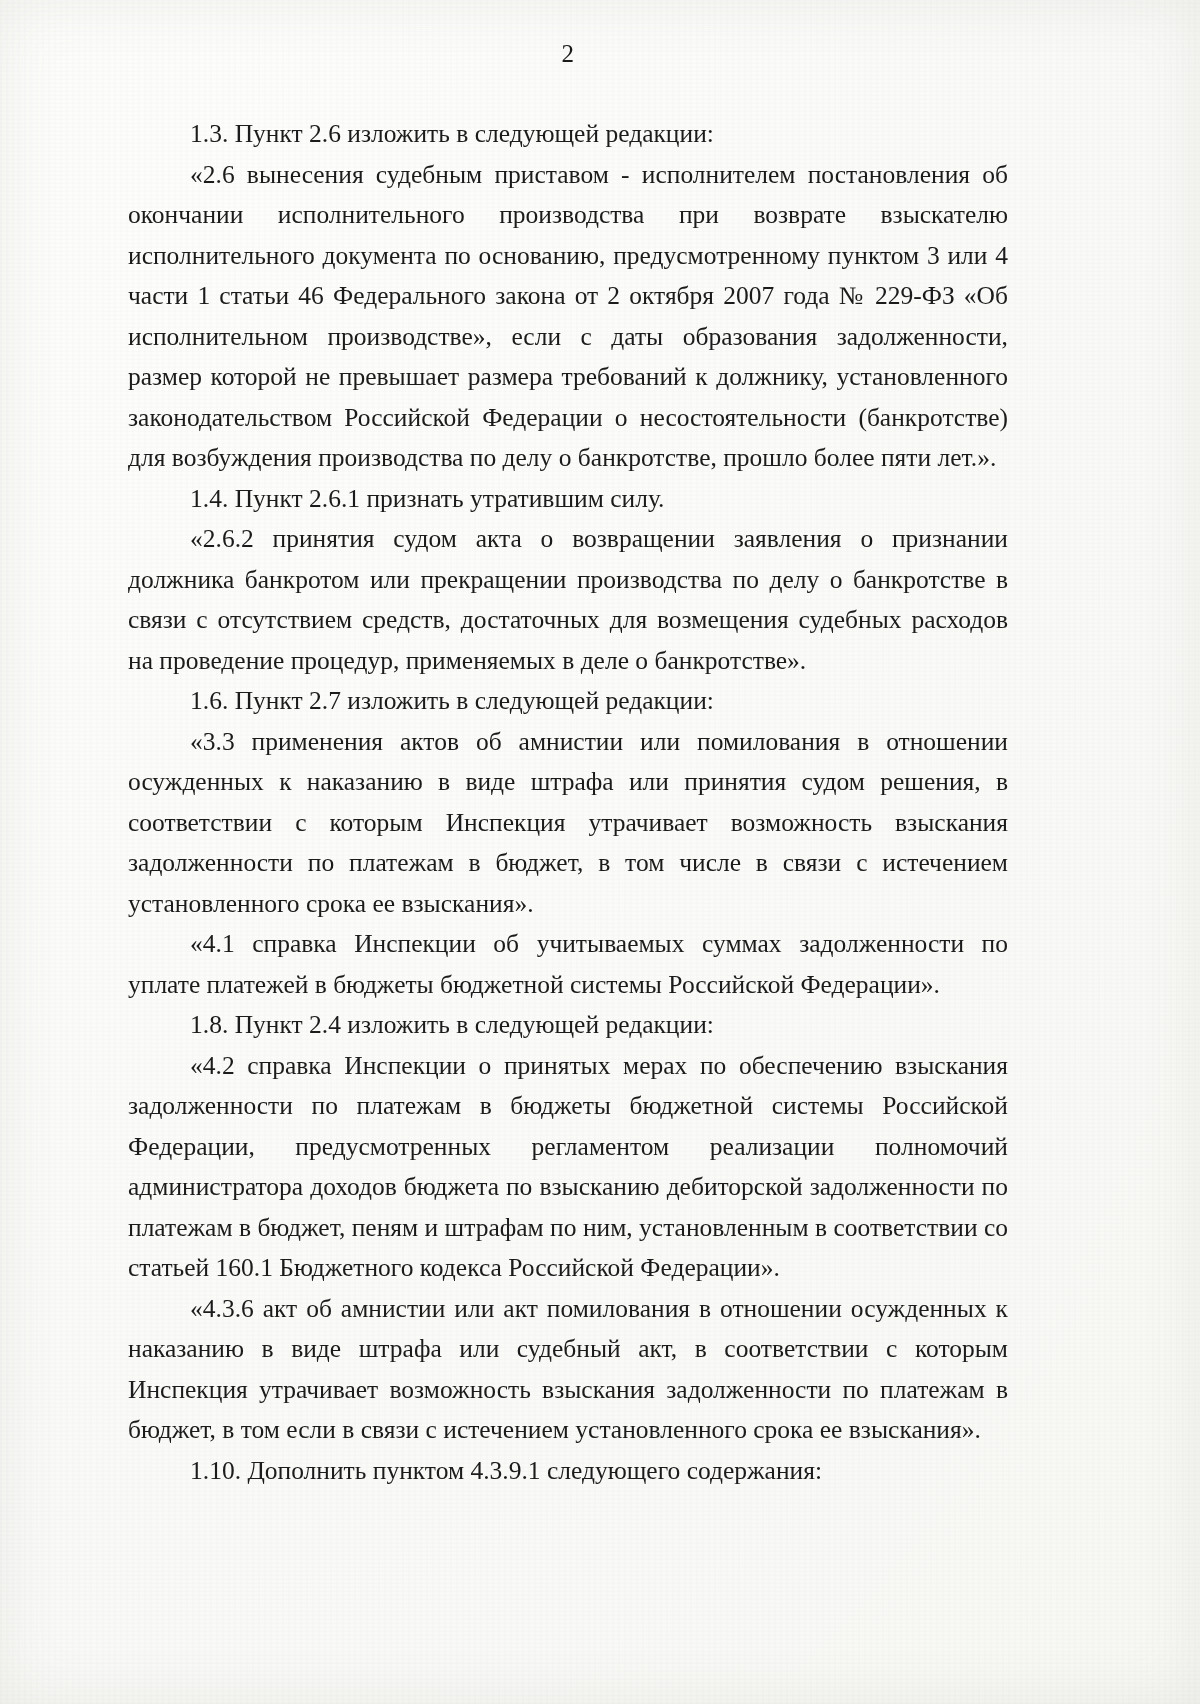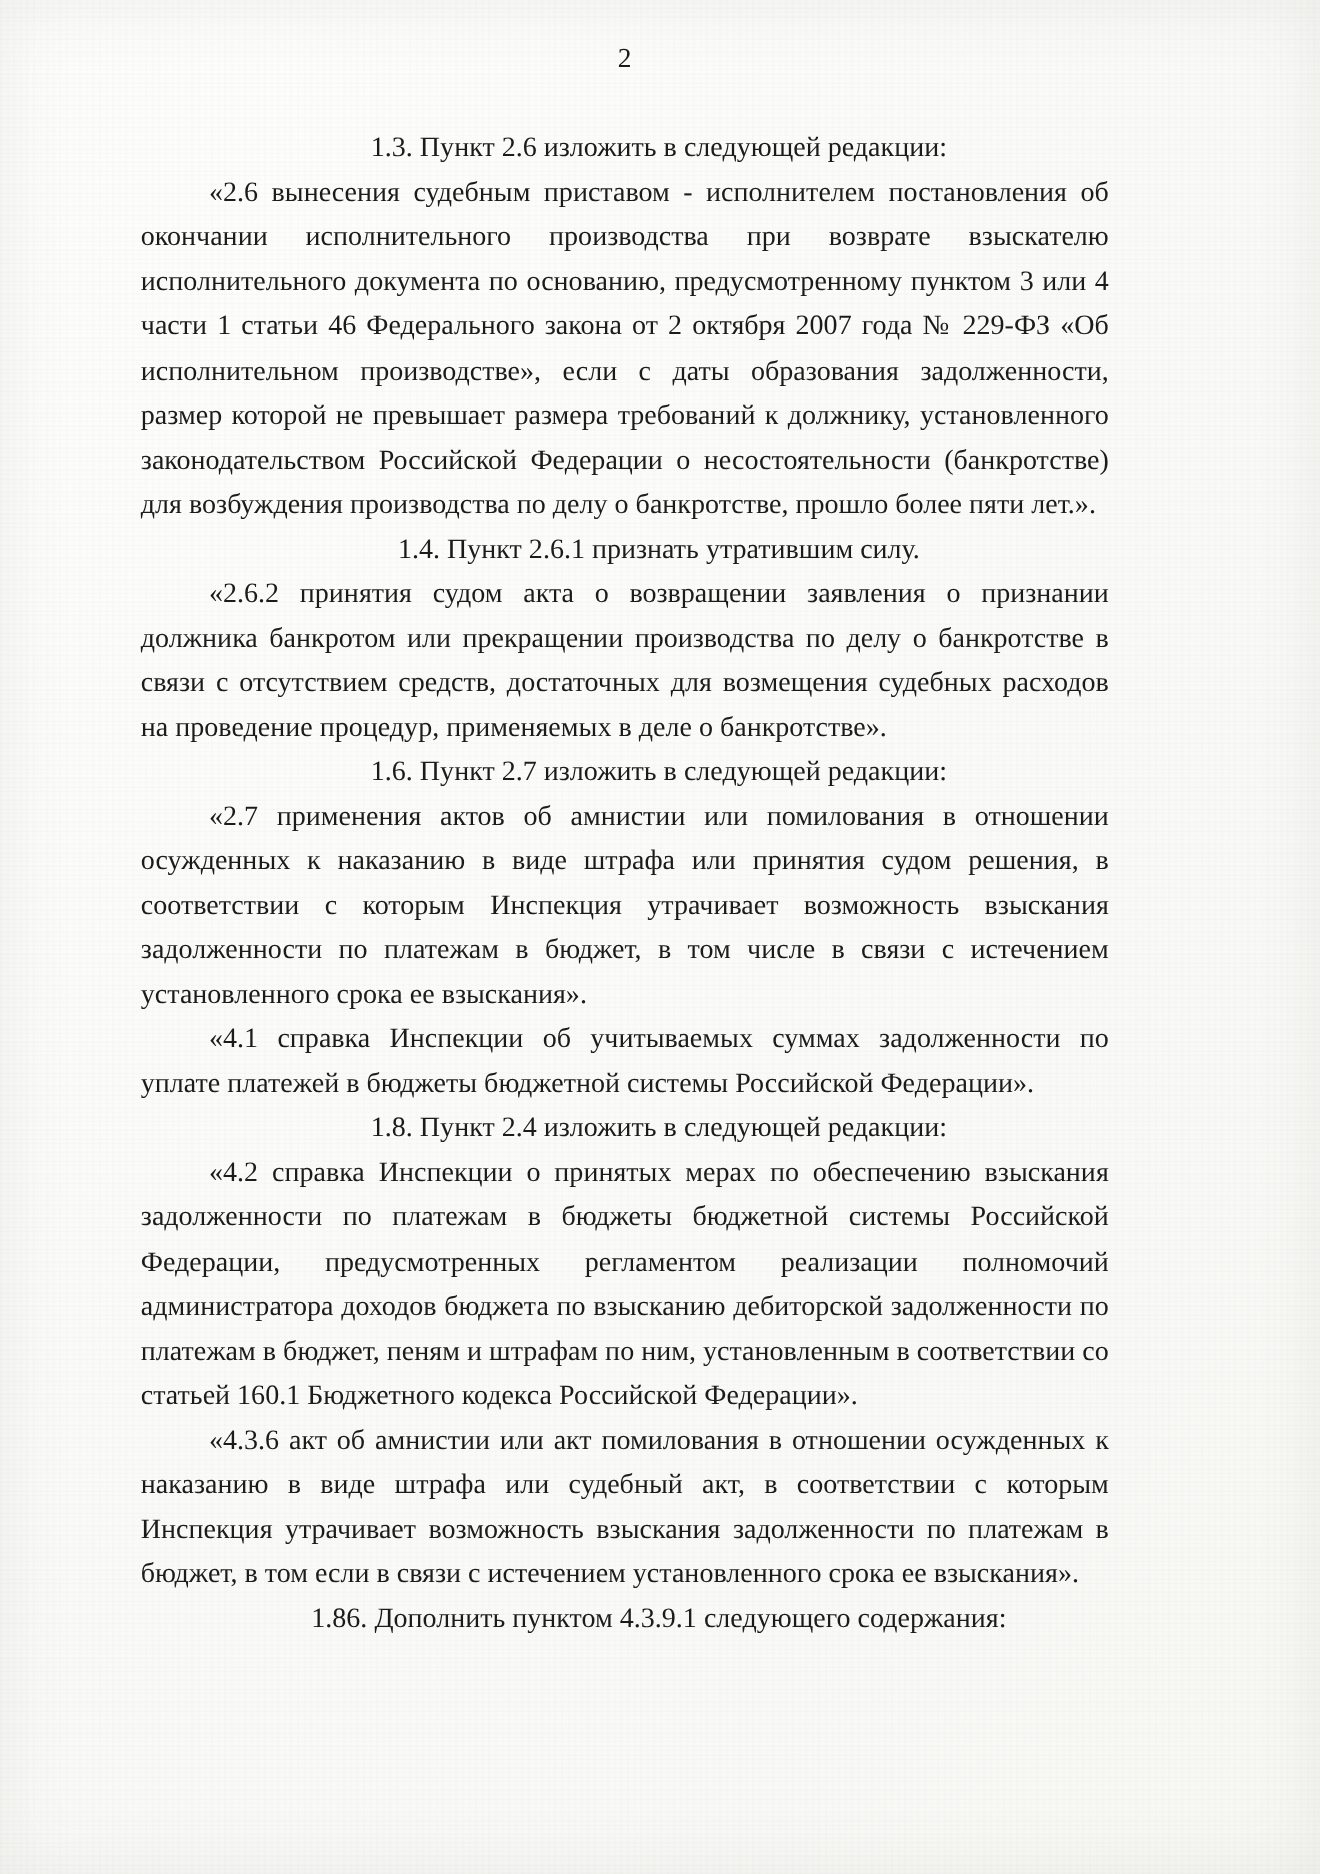--- a/index.html
+++ b/index.html
@@ -38,21 +38,21 @@
     margin: 0;
     font-size: 25.5px;
     line-height: 40.5px;
     text-align: justify;
     text-justify: inter-word;
     text-indent: 62px;
     hyphens: none;
   }
   
   .doc-body p.single {
-    text-align: center;
+    text-align: left;
   }
   .noise {
     position: absolute;
     inset: 0;
     pointer-events: none;
     opacity: 0.035;
     background-image:
       repeating-linear-gradient(0deg, rgba(0,0,0,0.5) 0px, rgba(0,0,0,0) 2px, rgba(0,0,0,0) 4px),
       repeating-linear-gradient(90deg, rgba(0,0,0,0.4) 0px, rgba(0,0,0,0) 3px, rgba(0,0,0,0) 6px);
   }
@@ -70,24 +70,24 @@
   <div class="page-inner">
 
     <div class="page-number">2</div>
 
     <div class="doc-body">
       <p class="single">1.3. Пункт 2.6 изложить в следующей редакции:</p>
       <p>«2.6 вынесения судебным приставом - исполнителем постановления об окончании исполнительного производства при возврате взыскателю исполнительного документа по основанию, предусмотренному пунктом 3 или 4 части 1 статьи 46 Федерального закона от 2 октября 2007 года № 229-ФЗ «Об исполнительном производстве», если с даты образования задолженности, размер которой не превышает размера требований к должнику, установленного законодательством Российской Федерации о несостоятельности (банкротстве) для возбуждения производства по делу о банкротстве, прошло более пяти лет.».</p>
       <p class="single">1.4. Пункт 2.6.1 признать утратившим силу.</p>
       <p>«2.6.2 принятия судом акта о возвращении заявления о признании должника банкротом или прекращении производства по делу о банкротстве в связи с отсутствием средств, достаточных для возмещения судебных расходов на проведение процедур, применяемых в деле о банкротстве».</p>
       <p class="single">1.6. Пункт 2.7 изложить в следующей редакции:</p>
-      <p>«2.7 применения актов об амнистии или помилования в отношении осужденных к наказанию в виде штрафа или принятия судом решения, в соответствии с которым Инспекция утрачивает возможность взыскания задолженности по платежам в бюджет, в том числе в связи с истечением установленного срока ее взыскания».</p>
+      <p>«3.3 применения актов об амнистии или помилования в отношении осужденных к наказанию в виде штрафа или принятия судом решения, в соответствии с которым Инспекция утрачивает возможность взыскания задолженности по платежам в бюджет, в том числе в связи с истечением установленного срока ее взыскания».</p>
       <p>«4.1 справка Инспекции об учитываемых суммах задолженности по уплате платежей в бюджеты бюджетной системы Российской Федерации».</p>
       <p class="single">1.8. Пункт 2.4 изложить в следующей редакции:</p>
       <p>«4.2 справка Инспекции о принятых мерах по обеспечению взыскания задолженности по платежам в бюджеты бюджетной системы Российской Федерации, предусмотренных регламентом реализации полномочий администратора доходов бюджета по взысканию дебиторской задолженности по платежам в бюджет, пеням и штрафам по ним, установленным в соответствии со статьей 160.1 Бюджетного кодекса Российской Федерации».</p>
       <p>«4.3.6 акт об амнистии или акт помилования в отношении осужденных к наказанию в виде штрафа или судебный акт, в соответствии с которым Инспекция утрачивает возможность взыскания задолженности по платежам в бюджет, в том если в связи с истечением установленного срока ее взыскания».</p>
-      <p class="single">1.86. Дополнить пунктом 4.3.9.1 следующего содержания:</p>
+      <p class="single">1.10. Дополнить пунктом 4.3.9.1 следующего содержания:</p>
     </div>
 
   </div>
   <div class="noise"></div>
   <div class="edge-shadow"></div>
 </div>
 
 </body></html>

